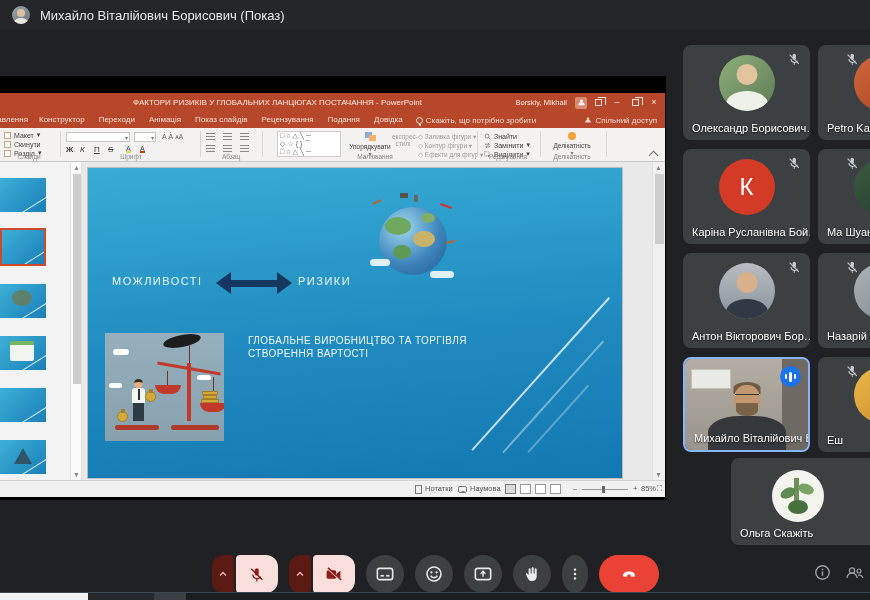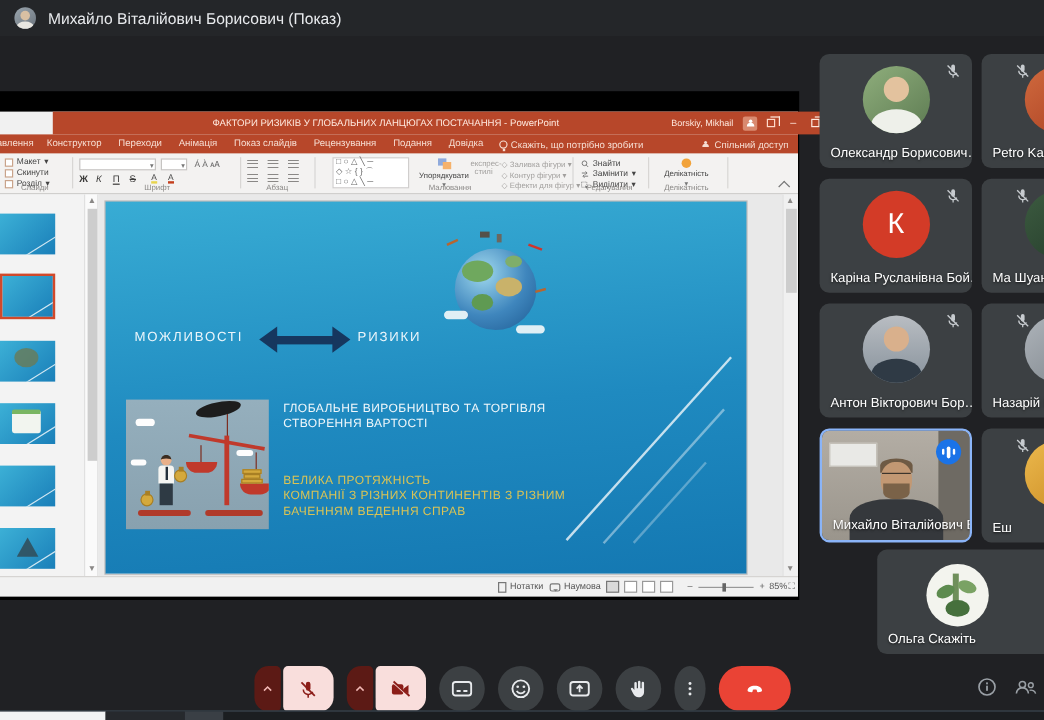--- a/index.html
+++ b/index.html
@@ -17,21 +17,21 @@
   #top-avatar .p-body{ width:14px;height:8px;bottom:-2px; }
   #presenter-name { color:#e8eaed; font-size:13px; }
 
   
   #share-black { left:0; top:76px; width:666px; height:424px; background:#000; }
 
   
   #ppt { left:0; top:93px; width:665px; height:404px; background:#f1f1f1;
          font-size:8px; color:#3b3a39; }
   .ppt-titlebar { position:absolute; left:0; top:0; width:665px; height:19px;
-                  background:#b7472a;margin-left:44px; }
+                  background:#b7472a; }
   .ppt-title { position:absolute; left:60px; right:170px; top:0; height:19px;
                line-height:19px; text-align:center; color:#ffe9df; font-size:8px;
                white-space:nowrap; overflow:hidden; }
   .tb-right { position:absolute; right:4px; top:0; height:19px; display:flex;
               align-items:center; gap:8px; color:#ffe9df; }
   .tb-btn { width:14px; text-align:center; font-size:9px; line-height:19px; color:#ffe9df; }
   .tb-restore { width:7px; height:7px; border:1px solid #ffe9df; position:relative; }
   .tb-restore::before{ content:""; position:absolute; left:2px; top:-3px; width:7px;
                        height:7px; border:1px solid #ffe9df; border-bottom:none; border-left:none;}
   .tb-acct { font-size:7.5px; }
@@ -96,21 +96,21 @@
   .s-left-label, .s-right-label { position:absolute; color:#ecf6fb; font-size:11px;
            letter-spacing:1.5px; }
   .dbl-arrow { position:absolute; left:128px; top:104px; width:76px; height:22px; }
   .dbl-arrow .bar{ position:absolute; left:13px; right:13px; top:8px; height:7px; background:#16375f; }
   .dbl-arrow .tl{ position:absolute; left:0; top:0; border-top:11px solid transparent;
                   border-bottom:11px solid transparent; border-right:15px solid #16375f; }
   .dbl-arrow .tr{ position:absolute; right:0; top:0; border-top:11px solid transparent;
                   border-bottom:11px solid transparent; border-left:15px solid #16375f; }
   .s-text { position:absolute; font-size:10px; line-height:13px; letter-spacing:.4px; }
   .s-text div { white-space:nowrap; }
-  .white-text { color:#f0f7fa; }
+  .white-text { color:#f0f7fa;margin-left:12px; }
   .yellow-text { color:#d9c355; }
   .dline { position:absolute; height:1.5px; background:rgba(255,255,255,.75);
            transform:rotate(-48deg); }
 
   
   #globe { position:absolute; left:282px; top:25px; width:88px; height:97px; }
   .g-ball { position:absolute; left:9px; top:14px; width:68px; height:68px; border-radius:50%;
             background:radial-gradient(circle at 35% 30%, #9fd8ee, #3f86bd 55%, #1d5a92);
             overflow:hidden; }
   .g-land { position:absolute; border-radius:50%; }
@@ -441,25 +441,20 @@
           <div class="man-tie"></div>
           <div class="man-legs"></div>
         <div class="bag" style="left:40px;top:58px"></div>
         <div class="bag" style="left:12px;top:78px"></div>
       </div>
 
       <div class="s-text white-text" style="left:148px;top:166px">
         <div>ГЛОБАЛЬНЕ ВИРОБНИЦТВО ТА ТОРГІВЛЯ</div>
         <div>СТВОРЕННЯ ВАРТОСТІ</div>
       </div>
-      <div class="s-text yellow-text" style="left:148px;top:226px">
-        <div>ВЕЛИКА ПРОТЯЖНІСТЬ</div>
-        <div>КОМПАНІЇ З РІЗНИХ КОНТИНЕНТІВ З РІЗНИМ</div>
-        <div>БАЧЕННЯМ ВЕДЕННЯ СПРАВ</div>
-      </div>
 
       <div class="dline" style="left:350px;top:205px;width:205px"></div>
       <div class="dline" style="left:390px;top:228px;width:150px;opacity:.55"></div>
       <div class="dline" style="left:425px;top:250px;width:90px;opacity:.4"></div>
     </div>
 
     <div class="edit-scroll">
       <span class="scroll-arrow" style="top:2px">▲</span>
       <div class="thumbbar"></div>
       <span class="scroll-arrow" style="bottom:2px">▼</span>

